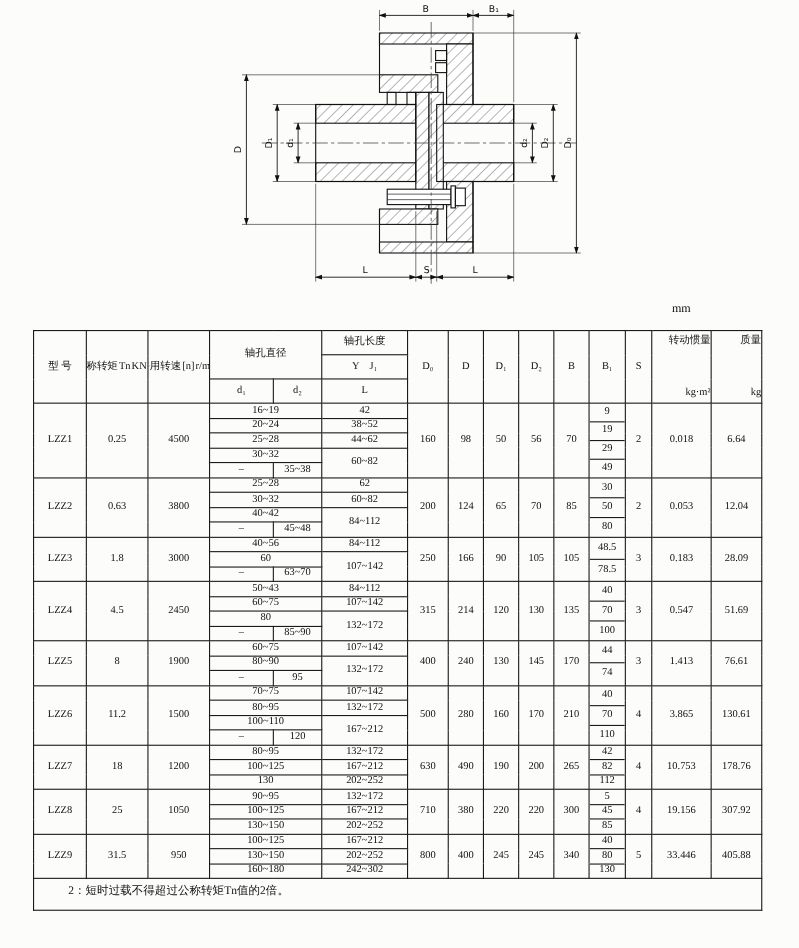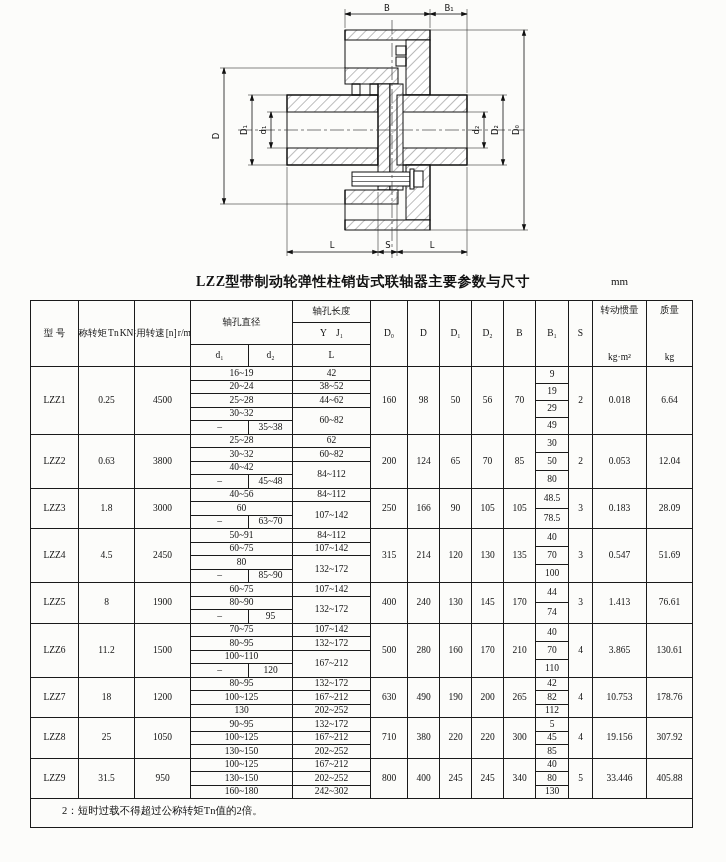--- a/index.html
+++ b/index.html
@@ -22,21 +22,21 @@
     border-collapse:collapse;table-layout:fixed;width:662px;
     font-size:9.5px;border:1.5px solid #1a1a1a;
   }
   th,td{
     border:1px solid #1a1a1a;text-align:center;vertical-align:middle;
     padding:0;font-weight:normal;line-height:1.15;overflow:hidden;white-space:nowrap;
   }
   thead tr{height:22px;}
   tbody tr{height:13.5px;}
   .lines3{display:flex;flex-direction:row;justify-content:center;gap:1px;}
-  .vstack{display:flex;flex-direction:column;justify-content:space-between;height:58px;padding:2px 0;}
+  .vstack{display:flex;flex-direction:column;justify-content:space-between;height:58px;padding:2px 0;align-items:flex-end;}
   td.b1td{position:relative;padding:0;}
   .b1stack{position:absolute;inset:0;display:flex;flex-direction:column;}
   .b1stack div{flex:1;display:flex;align-items:center;justify-content:center;border-bottom:1px solid #1a1a1a;}
   .b1stack div:last-child{border-bottom:none;}
   .notes{
     width:649px;border:1.5px solid #1a1a1a;border-top:none;
     padding:4px 6px 8px;font-size:10.5px;line-height:1.55;background:transparent;
   }
   .note-line2{padding-left:25px;}
 </style>
@@ -142,21 +142,20 @@
       <text x="219" y="136" transform="rotate(-90 219 136)">D</text>
       <text x="247" y="130" transform="rotate(-90 247 130)">D₁</text>
       <text x="266" y="130" transform="rotate(-90 266 130)">d₁</text>
       <text x="332" y="248">L</text>
       <text x="388" y="248">S</text>
       <text x="432" y="248">L</text>
     </g>
   </svg>
 
   <div class="title-row">
-    <span>LZZ型带制动轮弹性柱销齿式联轴器主要参数与尺寸</span>
     <span class="unit">mm</span>
   </div>
 
   <div class="table-wrap">
     <table>
       <colgroup>
         <col style="width:48px">
           <col style="width:56px">
           <col style="width:56px">
         <col style="width:58px">
@@ -320,21 +319,21 @@
             <td rowspan="2">107~142</td>
           </tr>
           <tr>
             <td>–</td>
             <td>63~70</td>
           </tr>
           <tr>
             <td rowspan="4">LZZ4</td>
             <td rowspan="4">4.5</td>
             <td rowspan="4">2450</td>
-            <td colspan="2">50~91</td>
+            <td colspan="2">50~43</td>
             <td rowspan="1">84~112</td>
             <td rowspan="4">315</td>
             <td rowspan="4">214</td>
             <td rowspan="4">120</td>
             <td rowspan="4">130</td>
             <td rowspan="4">135</td>
             <td rowspan="4" class="b1td">
               <div class="b1stack">
                 <div>40</div>
                 <div>70</div>

